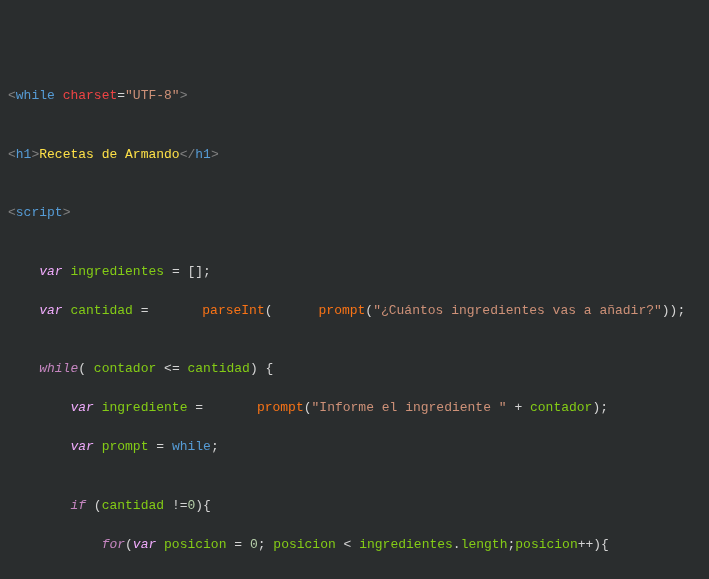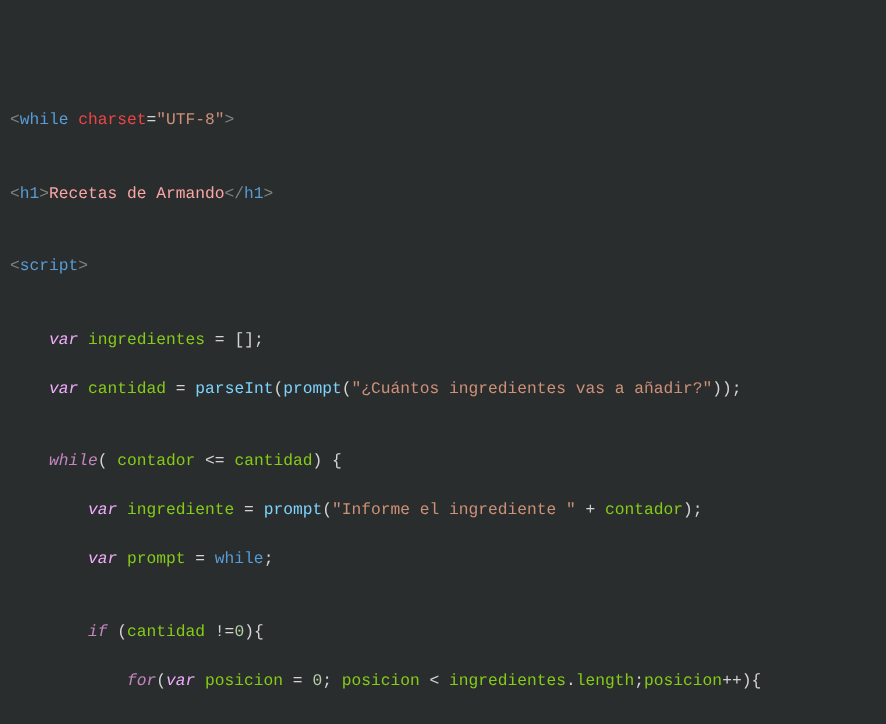--- a/index.html
+++ b/index.html
@@ -12,25 +12,25 @@
     color: #d4d4d4;
     white-space: pre;
     overflow-x: auto;
   }
   .line { display: block; }
   .angle { color: #808080; }
   .tag { color: #569cd6; }
   .attr { color: #ef4444; }
   .eq { color: #d4d4d4; }
   .str { color: #ce9178; }
-  .white { color: #fca5a5; }
+  .white { color: #fde047; }
   .kw { color: #c586c0; }
   .kw2 { color: #f0abfc; text-align: center; }
   .var { color: #84cc16; }
-  .fn { color: #7dd3fc; }
+  .fn { color: #f97316; margin-left: 46px; }
   .num { color: #b5cea8; }
   .bool { color: #569cd6; }
   .op { color: #d4d4d4; }
   .punc { color: #d4d4d4; }
   .italic { font-style: italic; }
 </style>
 </head>
 <body>
 
 

